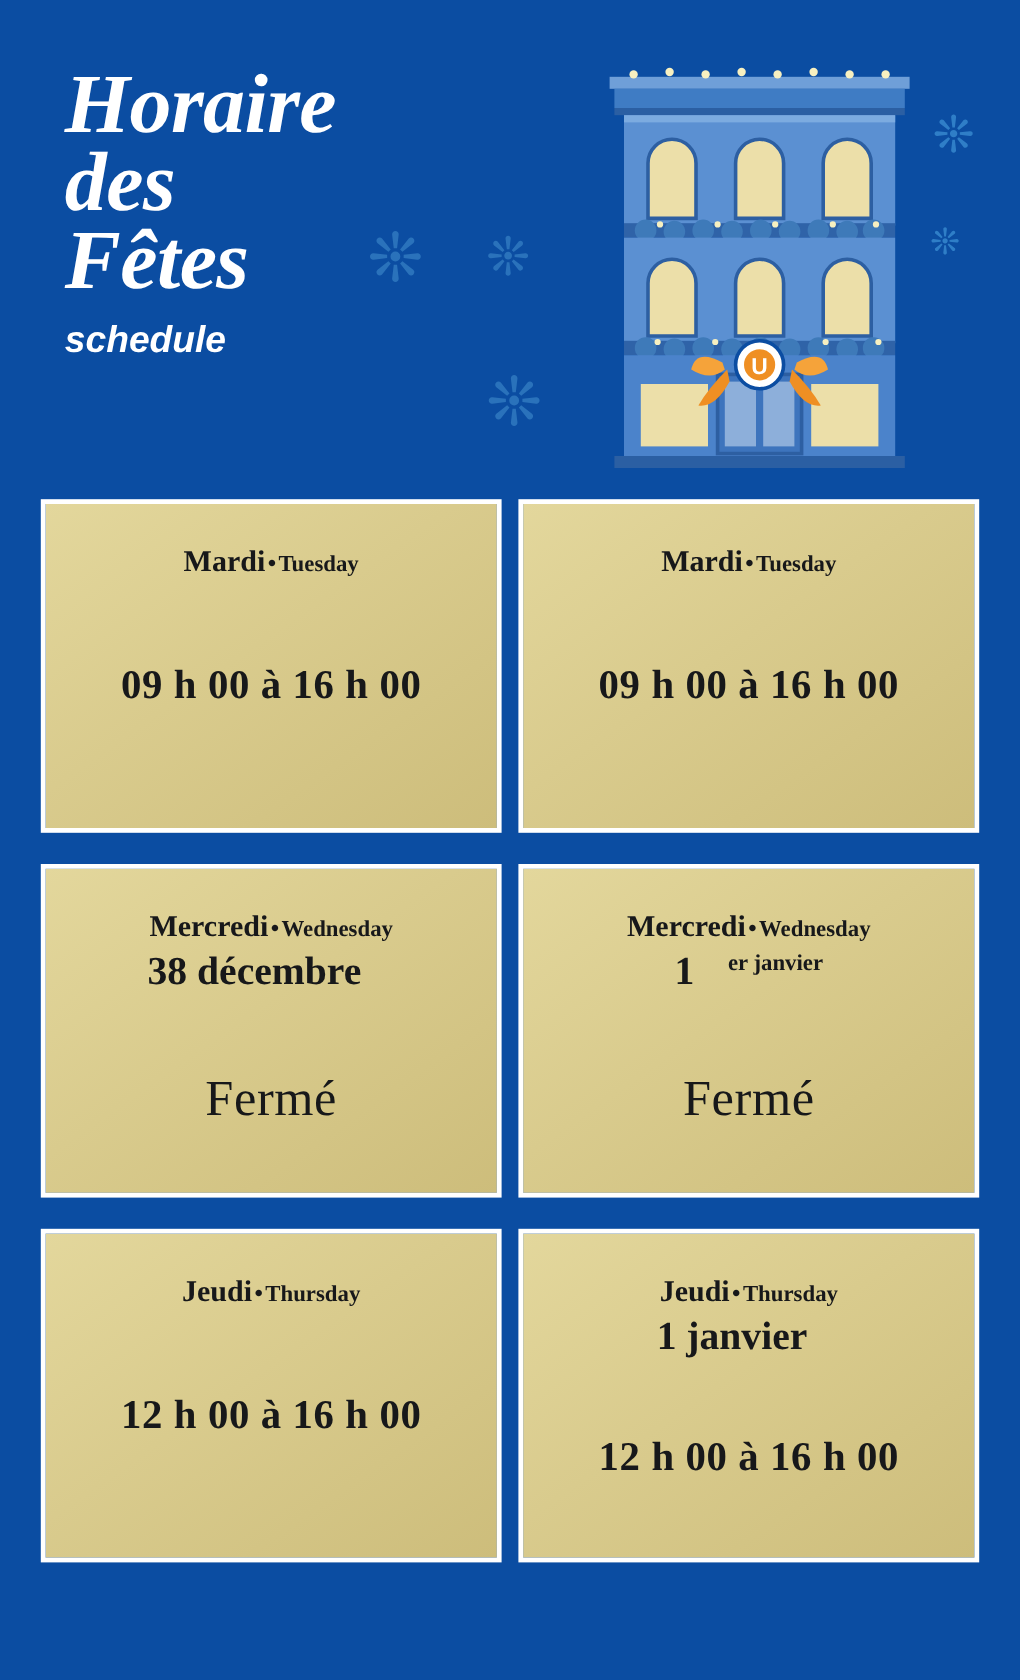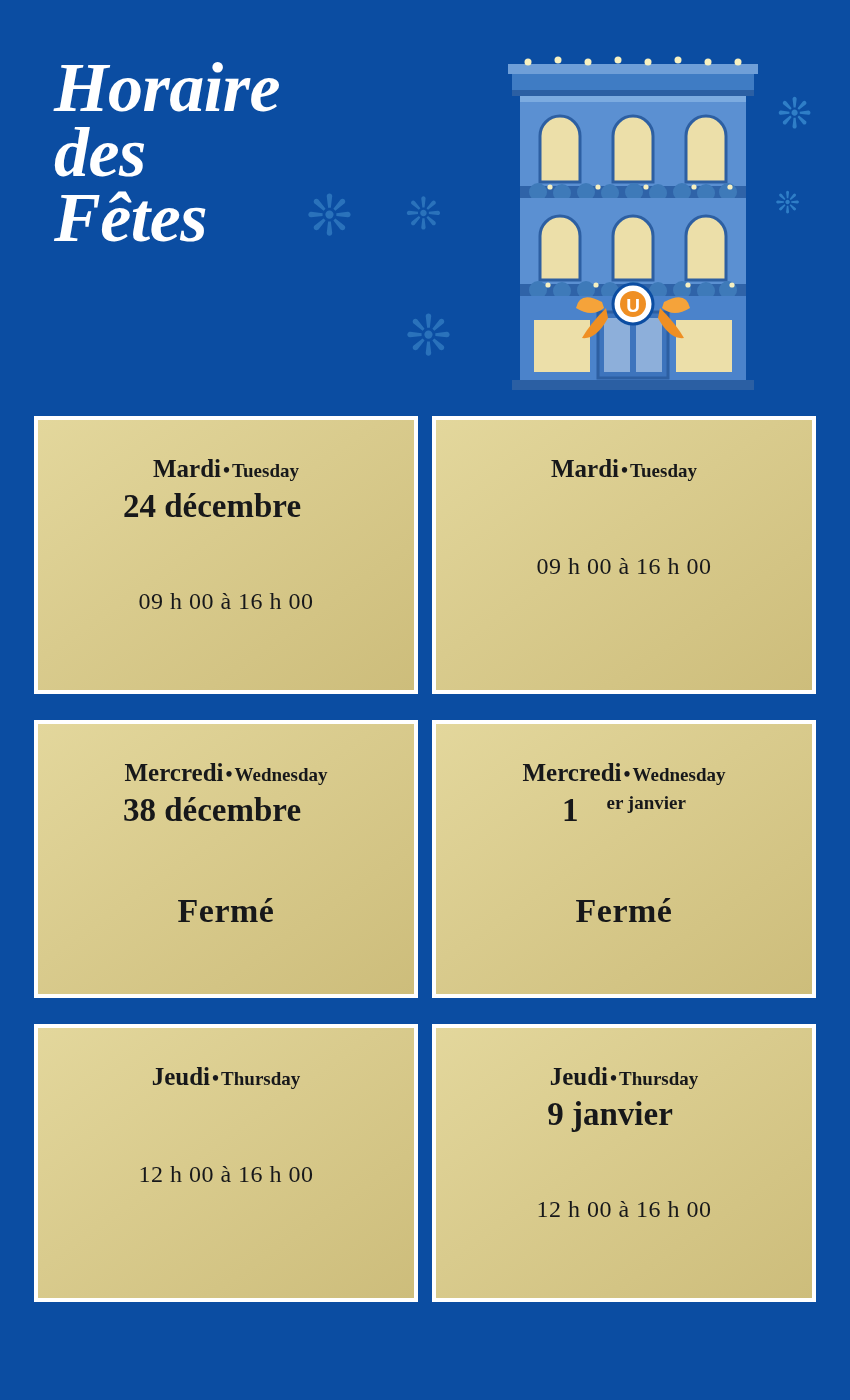--- a/index.html
+++ b/index.html
@@ -133,46 +133,47 @@
     line-height: 1.05;
     white-space: nowrap;
   }
   .card .date sup {
     font-size: 19px;
     vertical-align: super;
     line-height: 0;
     margin-left: 28px;
   }
   .card .hours {
-    font-weight: normal;
-    font-size: 24px;
+    font-weight: bold;
+    font-size: 34px;
     margin-top: 64px;
     letter-spacing: 0.5px;
     white-space: nowrap;
   }
   .card.closed .hours {
-    font-weight: bold;
-    font-size: 34px;
+    font-weight: normal;
+    font-size: 42px;
   }
 </style>
 </head>
 <body>
 
 <div class="poster">
   <div class="inner">
 
     <div class="header">
 
       <div class="titles">
         <div class="title-main">
           <div>Horaire</div>
           <div>des</div>
           <div>Fêtes</div>
         </div>
         <div class="title-sub">
+          <div>schedule</div>
         </div>
       </div>
 
       <span class="flake f1">❊</span>
       <span class="flake f2">❊</span>
       <span class="flake f3">❊</span>
       <span class="flake f4">❊</span>
       <span class="flake f5">❊</span>
 
       <div class="building-wrap">
@@ -269,23 +270,20 @@
         </svg>
       </div>
     </div>
 
     <div class="grid">
 
       <div class="card">
         <div class="daynames">
           <span class="day-fr">Mardi</span><span class="sep">•</span><span class="day-en">Tuesday</span>
         </div>
-        <div class="date">
-          <span>24 décembre</span><sup></sup>
-        </div>
         <div class="hours">09 h 00 à 16 h 00</div>
       </div>
 
       <div class="card">
         <div class="daynames">
           <span class="day-fr">Mardi</span><span class="sep">•</span><span class="day-en">Tuesday</span>
         </div>
         <div class="hours">09 h 00 à 16 h 00</div>
       </div>
 
@@ -314,20 +312,20 @@
           <span class="day-fr">Jeudi</span><span class="sep">•</span><span class="day-en">Thursday</span>
         </div>
         <div class="hours">12 h 00 à 16 h 00</div>
       </div>
 
       <div class="card">
         <div class="daynames">
           <span class="day-fr">Jeudi</span><span class="sep">•</span><span class="day-en">Thursday</span>
         </div>
         <div class="date">
-          <span>9 janvier</span><sup></sup>
+          <span>1 janvier</span><sup></sup>
         </div>
         <div class="hours">12 h 00 à 16 h 00</div>
       </div>
 
     </div>
   </div>
 </div>
 
 </body></html>

